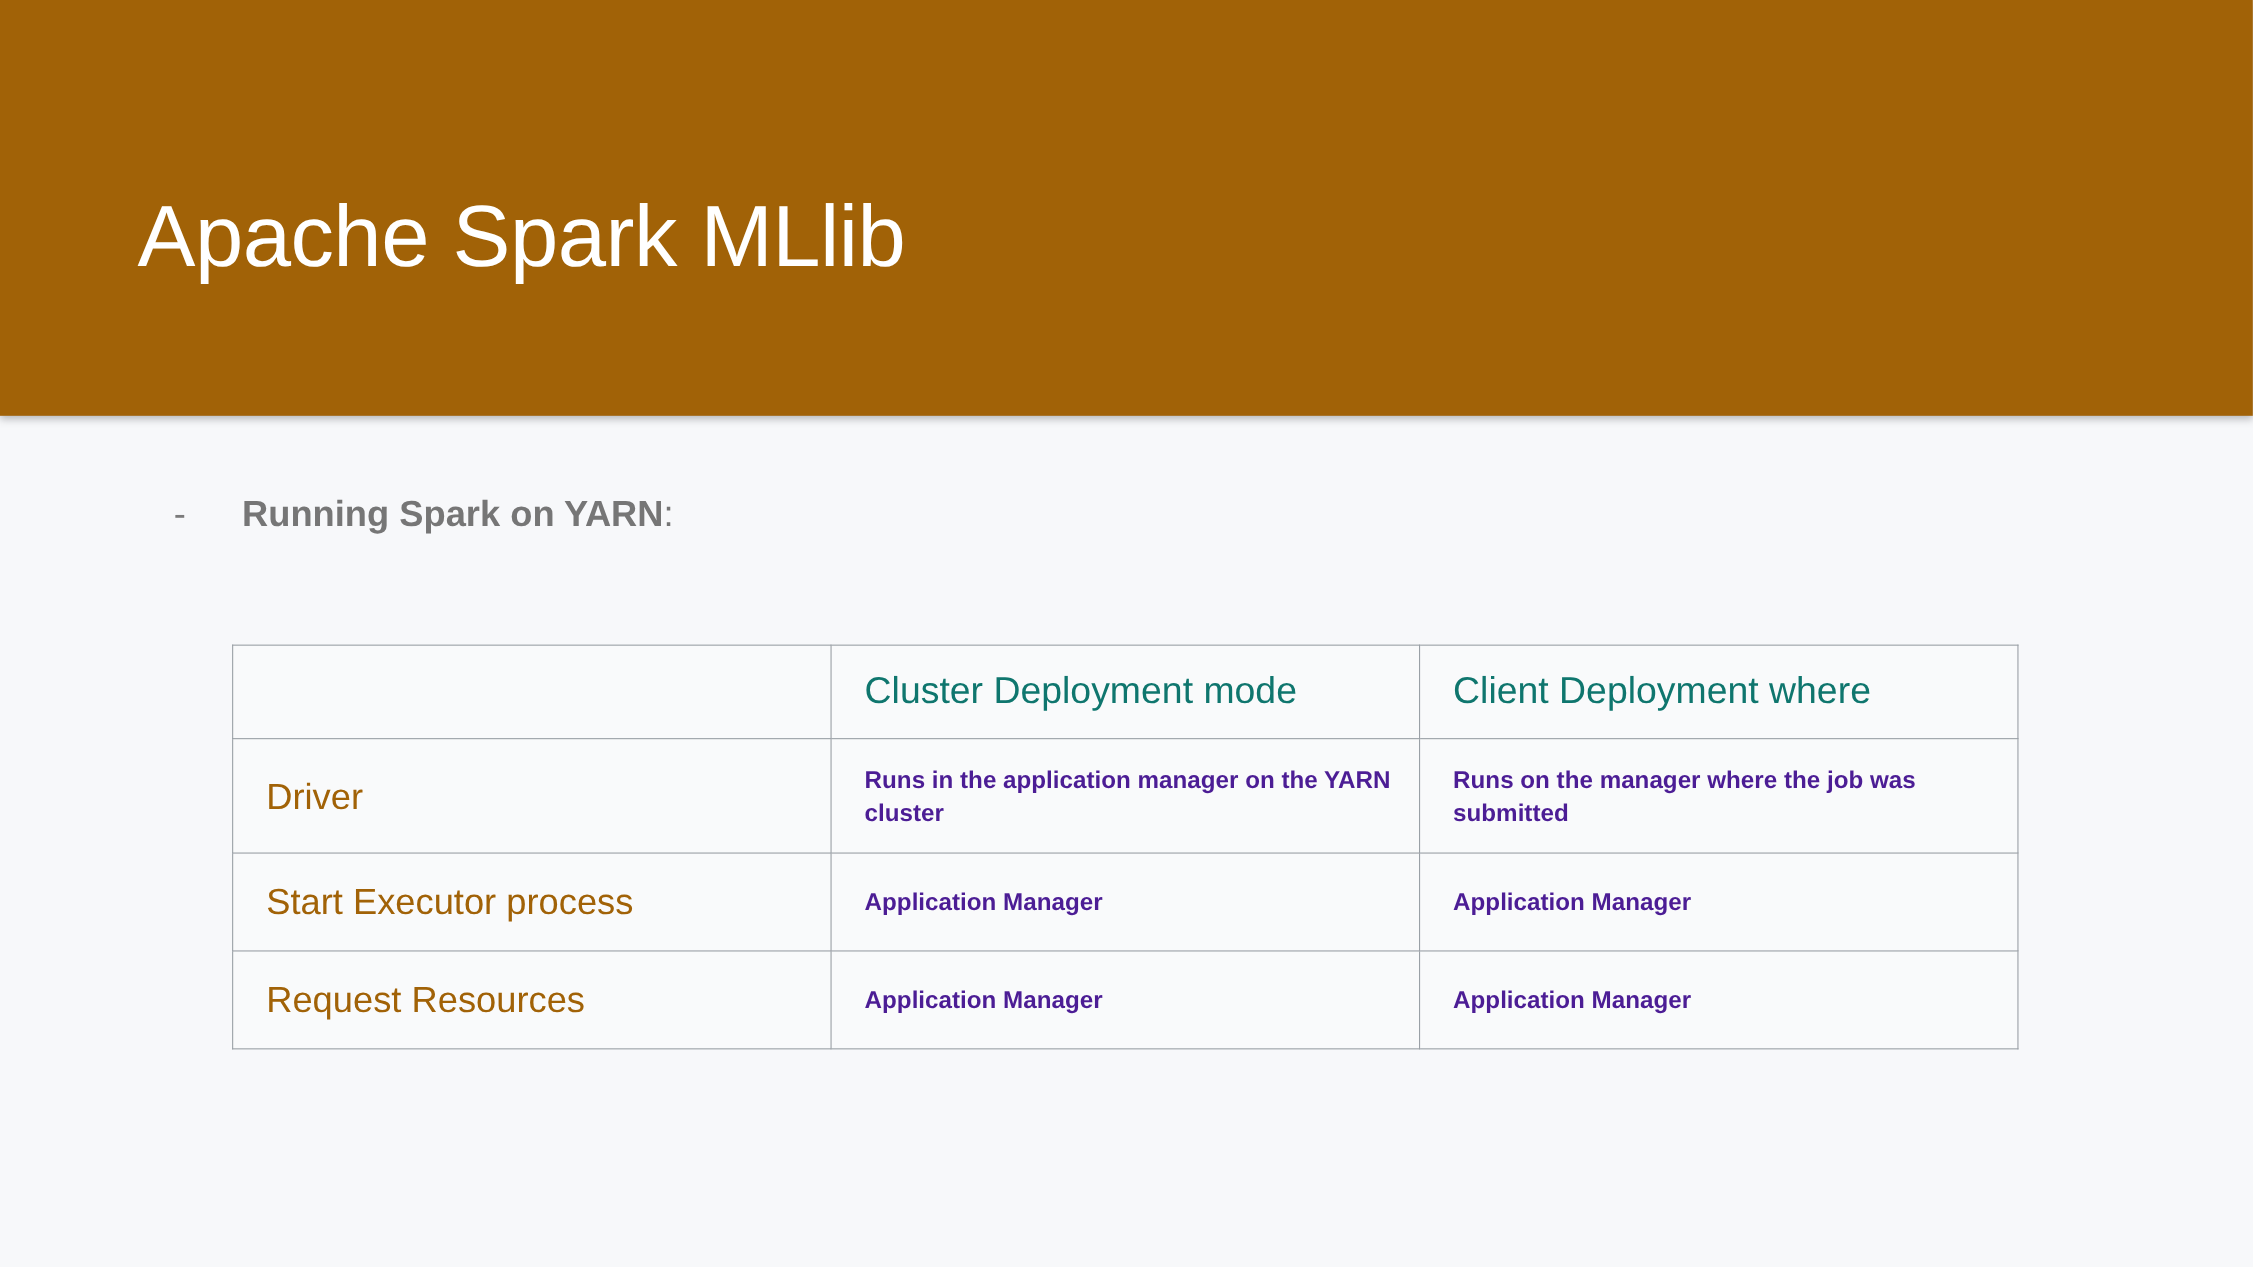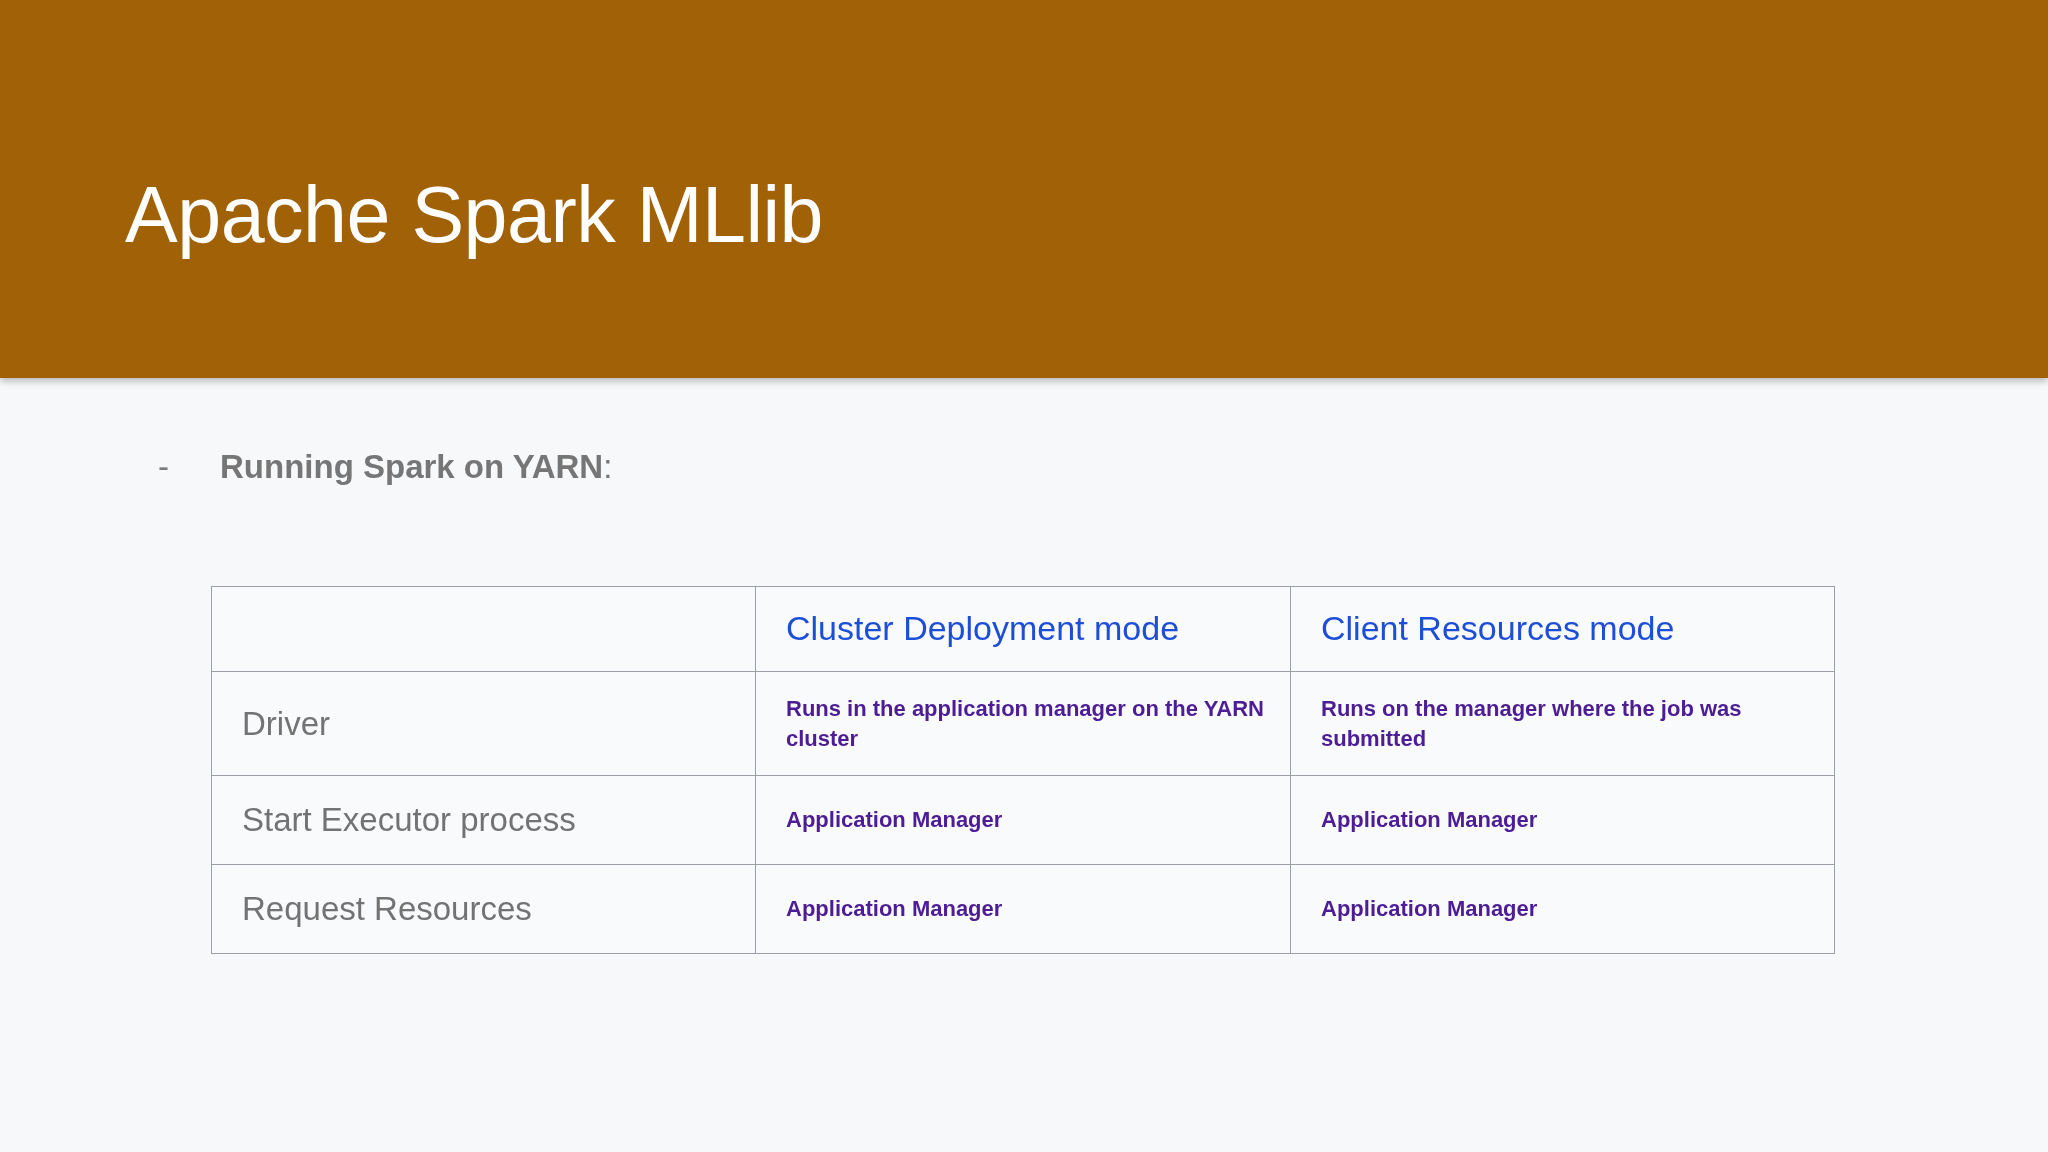--- a/index.html
+++ b/index.html
@@ -98,34 +98,34 @@
 
   .col-label  { width: 544px; }
   .col-mid    { width: 535px; }
   .col-right  { width: 544px; }
 
   
   .row-head td { height: 84px; }
   .head-text {
     font-size: 34px;
     font-weight: 400;
-    color: #1d4ed8;
+    color: #0f766e;
     line-height: 1.15;
     padding-left: 14px;
   }
 
   
   .row-driver td   { height: 103px; }
   .row-normal td   { height: 88px; }
   .row-last td     { height: 90px; }
 
   .label-text {
     font-size: 33px;
     font-weight: 400;
-    color: #737373;
+    color: #a16207;
     line-height: 1.2;
     padding-left: 14px;
   }
   .value-text {
     font-size: 22px;
     font-weight: 700;
     color: #4c1d95;
     line-height: 1.32;
     padding-left: 14px;
     padding-right: 10px;
@@ -155,21 +155,21 @@
     </colgroup>
     <tbody>
       <tr class="row-head">
         <td class="cell-empty">
           <div class="head-text"></div>
         </td>
         <td>
           <div class="head-text">Cluster Deployment mode</div>
         </td>
         <td>
-          <div class="head-text">Client Resources mode</div>
+          <div class="head-text">Client Deployment where</div>
         </td>
       </tr>
 
       <tr class="row-driver">
         <td>
           <div class="label-text">Driver</div>
         </td>
         <td>
           <div class="value-text">Runs in the application manager on the YARN cluster</div>
         </td>

